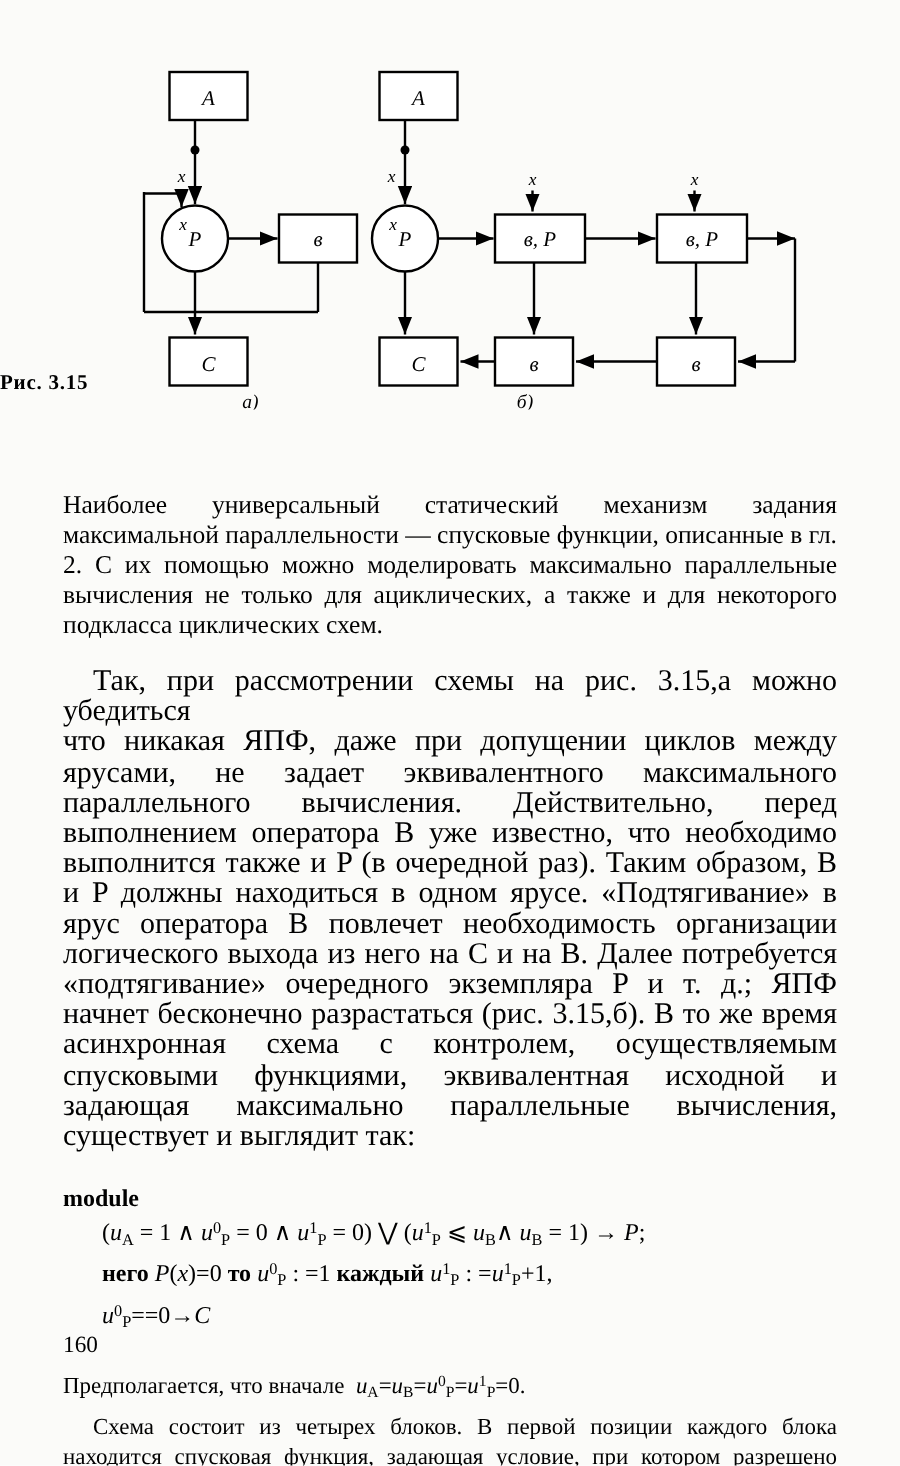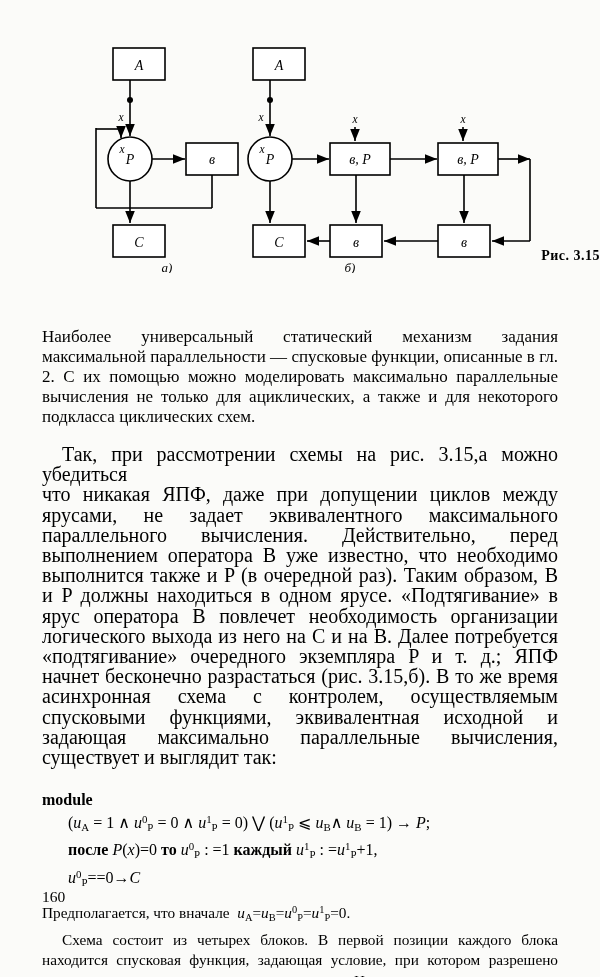--- a/index.html
+++ b/index.html
@@ -30,21 +30,21 @@
     top: 28px;
     width: 600px;
     height: 245px;
   }
   .fig-svg { display: block; }
   .fig-caption {
     position: absolute;
     left: 0;
     top: 248px;
     width: 600px;
-    text-align: right;
+    text-align: left;
     font-family: "Liberation Serif", serif;
     font-weight: bold;
     font-size: 14px;
     letter-spacing: 0.5px;
   }
 
   
   .body-text {
     position: absolute;
     left: 42px;
@@ -81,21 +81,21 @@
     line-height: 19.5px;
   }
   .code .kw { font-weight: bold; }
   .code .ln { white-space: nowrap; display: block; }
   .code .i1 { padding-left: 26px; }
   sub { font-size: 0.68em; vertical-align: -0.28em; }
   sup { font-size: 0.68em; vertical-align: 0.45em; }
   i { font-style: italic; }
 
   .tail {
-    margin-top: 8px;
+    margin-top: 20px;
     font-size: 15.3px;
     line-height: 20.4px;
   }
   .tail2 {
     margin-top: 2px;
     font-size: 15.3px;
     line-height: 20.4px;
     text-align: justify;
   }
   .tail2 .indent { display: inline-block; width: 20px; }
@@ -215,21 +215,21 @@
     <p class="para2"><span class="indent"></span><span>Наиболее универсальный статический механизм задания максимальной параллельности — спусковые функции, описанные в гл. 2. С их помощью можно моделировать максимально параллельные вычисления не только для ациклических, а также и для некоторого подкласса циклических схем.</span></p>
 
     <div class="small-block">
       <p><span class="indent"></span><span>Так, при рассмотрении схемы на рис. 3.15,а можно убедиться</span></p>
       <p><span>что никакая ЯПФ, даже при допущении циклов между ярусами, не задает эквивалентного максимального параллельного вычисления. Действительно, перед выполнением оператора B уже известно, что необходимо выполнится также и P (в очередной раз). Таким образом, B и P должны находиться в одном ярусе. «Подтягивание» в ярус оператора B повлечет необходимость организации логического выхода из него на C и на B. Далее потребуется «подтягивание» очередного экземпляра P и т. д.; ЯПФ начнет бесконечно разрастаться (рис. 3.15,б). В то же время асинхронная схема с контролем, осуществляемым спусковыми функциями, эквивалентная исходной и задающая максимально параллельные вычисления, существует и выглядит так:</span></p>
     </div>
 
     <div class="code">
       <span class="ln kw">module</span>
       <span class="ln i1">(<i>u</i><sub>A</sub> = 1 ∧ <i>u</i><sup>0</sup><sub>P</sub> = 0 ∧ <i>u</i><sup>1</sup><sub>P</sub> = 0) ⋁ (<i>u</i><sup>1</sup><sub>P</sub> ⩽ <i>u</i><sub>B</sub>∧ <i>u</i><sub>B</sub> = 1) → <i>P</i>;</span>
-      <span class="ln i1"><span class="kw">после</span> <i>P</i>(<i>x</i>)=0 <span class="kw">то</span> <i>u</i><sup>0</sup><sub>P</sub> : =1 <span class="kw">каждый</span> <i>u</i><sup>1</sup><sub>P</sub> : =<i>u</i><sup>1</sup><sub>P</sub>+1,</span>
+      <span class="ln i1"><span class="kw">него</span> <i>P</i>(<i>x</i>)=0 <span class="kw">то</span> <i>u</i><sup>0</sup><sub>P</sub> : =1 <span class="kw">каждый</span> <i>u</i><sup>1</sup><sub>P</sub> : =<i>u</i><sup>1</sup><sub>P</sub>+1,</span>
       <span class="ln i1"><i>u</i><sup>0</sup><sub>P</sub>==0→<i>C</i></span>
     </div>
 
     <p class="tail">Предполагается, что вначале&nbsp; <i>u</i><sub>A</sub>=<i>u</i><sub>B</sub>=<i>u</i><sup>0</sup><sub>P</sub>=<i>u</i><sup>1</sup><sub>P</sub>=0.</p>
 
     <p class="tail2"><span class="indent"></span><span>Схема состоит из четырех блоков. В первой позиции каждого блока находится спусковая функция, задающая условие, при котором разрешено выполнение группы операторов после стрелки. Непо-</span></p>
 
   </div>
 
   <div class="page-number">160</div>

